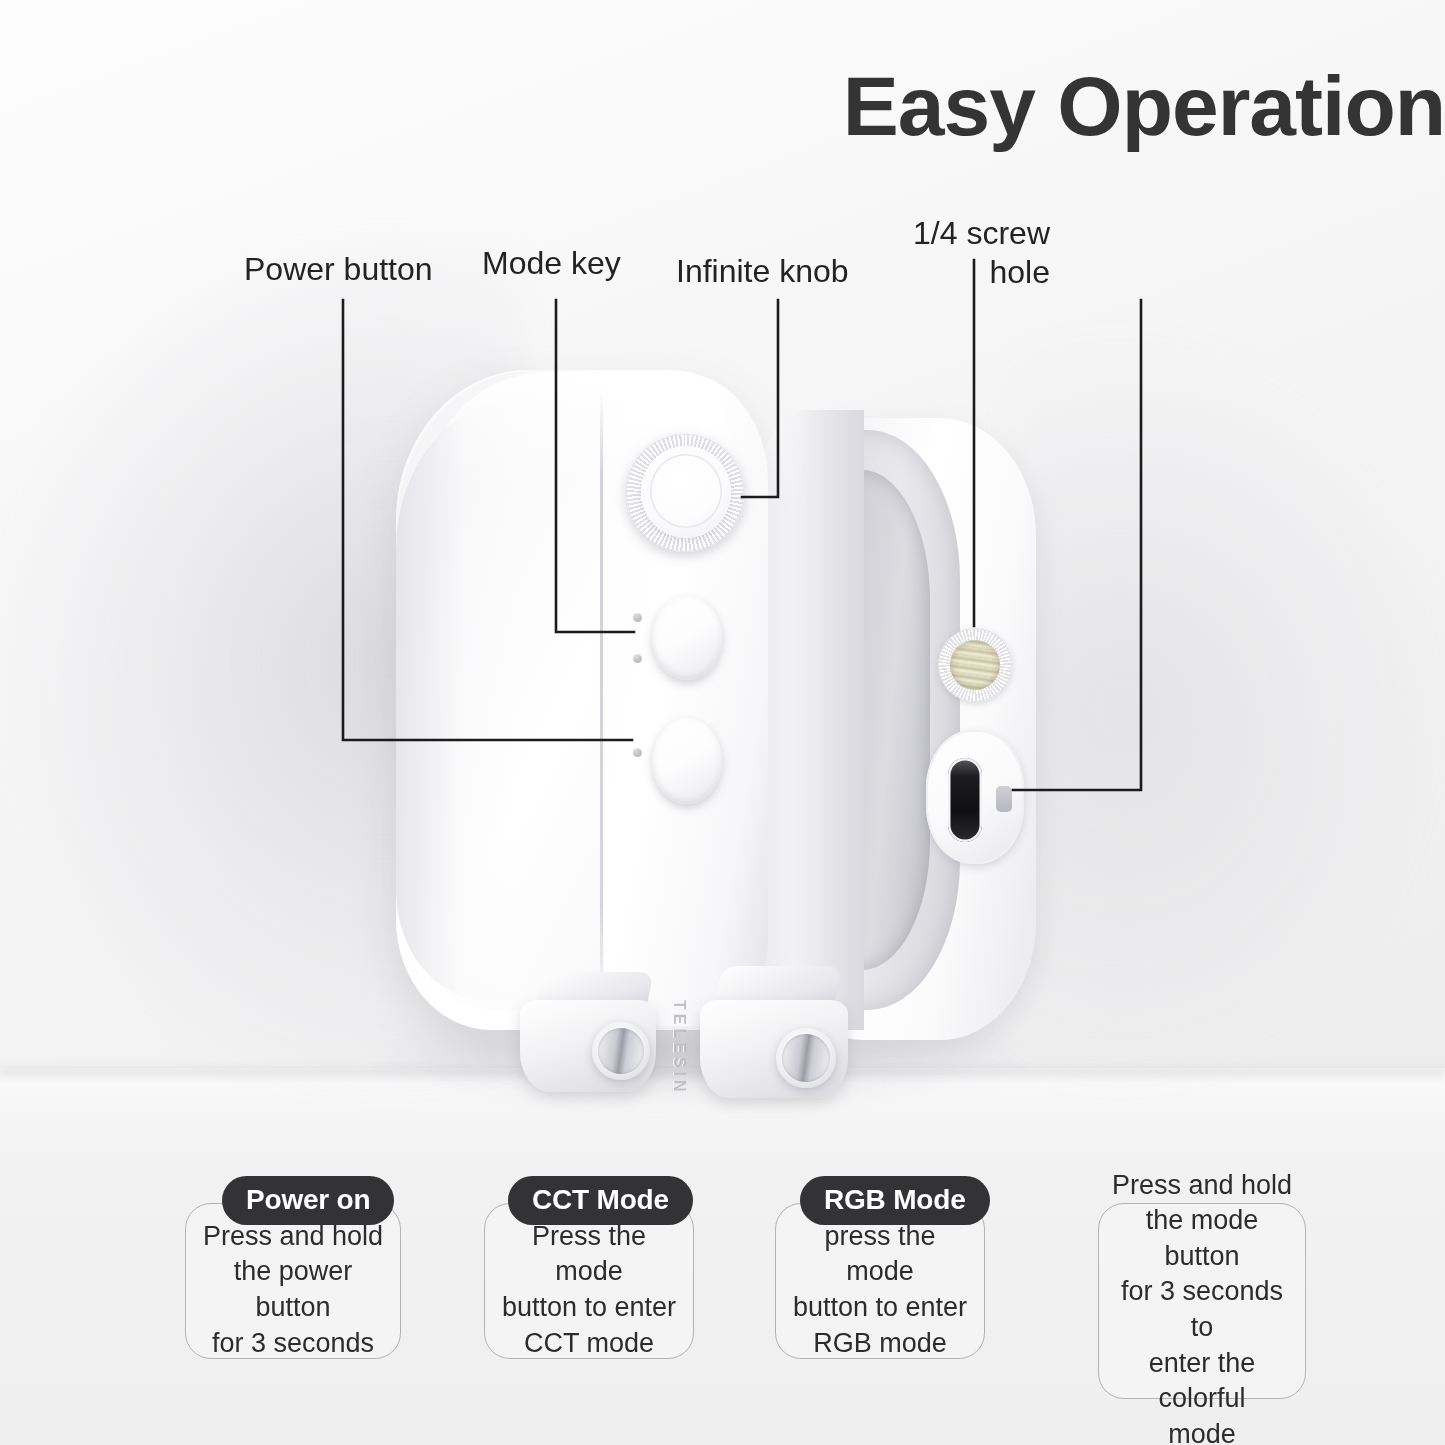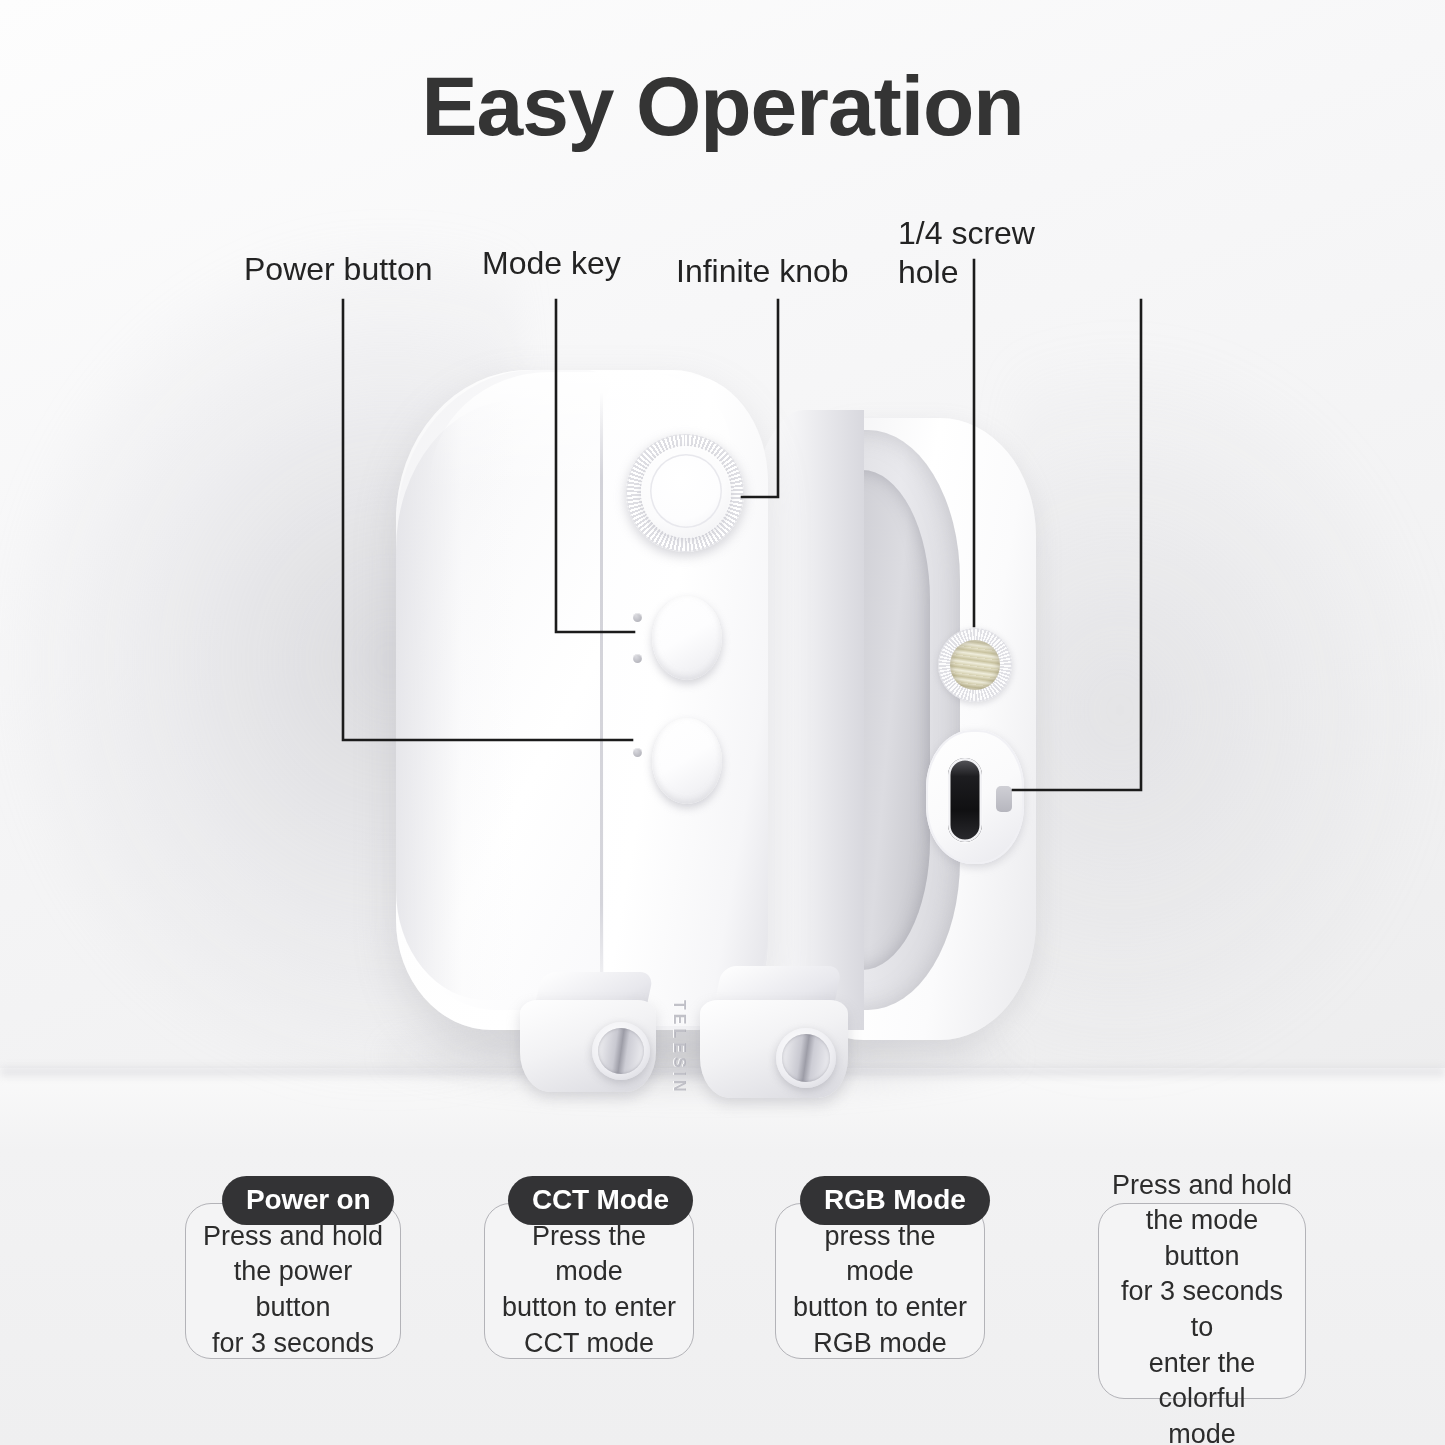--- a/index.html
+++ b/index.html
@@ -49,38 +49,38 @@
     width: 440px; height: 760px;
     background: radial-gradient(ellipse at 25% 50%, rgba(206,206,211,0.40) 0%, rgba(255,255,255,0) 70%);
     filter: blur(18px);
   }
 
   
   .title {
     position: absolute;
     left: 0; top: 62px;
     width: 1445px;
-    text-align: center;
+    text-align: right;
     font-size: 84px;
     font-weight: 700;
     letter-spacing: -1px;
     color: #343434;
     line-height: 1.05;
   }
 
   
   .callout {
     position: absolute;
     font-size: 32px;
     font-weight: 400;
     color: #232323;
     line-height: 1.22;
     white-space: pre-line;
   }
-  .callout.center { text-align: left; }
+  .callout.center { text-align: right; }
 
   
   .leaders {
     position: absolute;
     left: 0; top: 0;
     width: 1445px; height: 1445px;
     pointer-events: none;
   }
 
   

